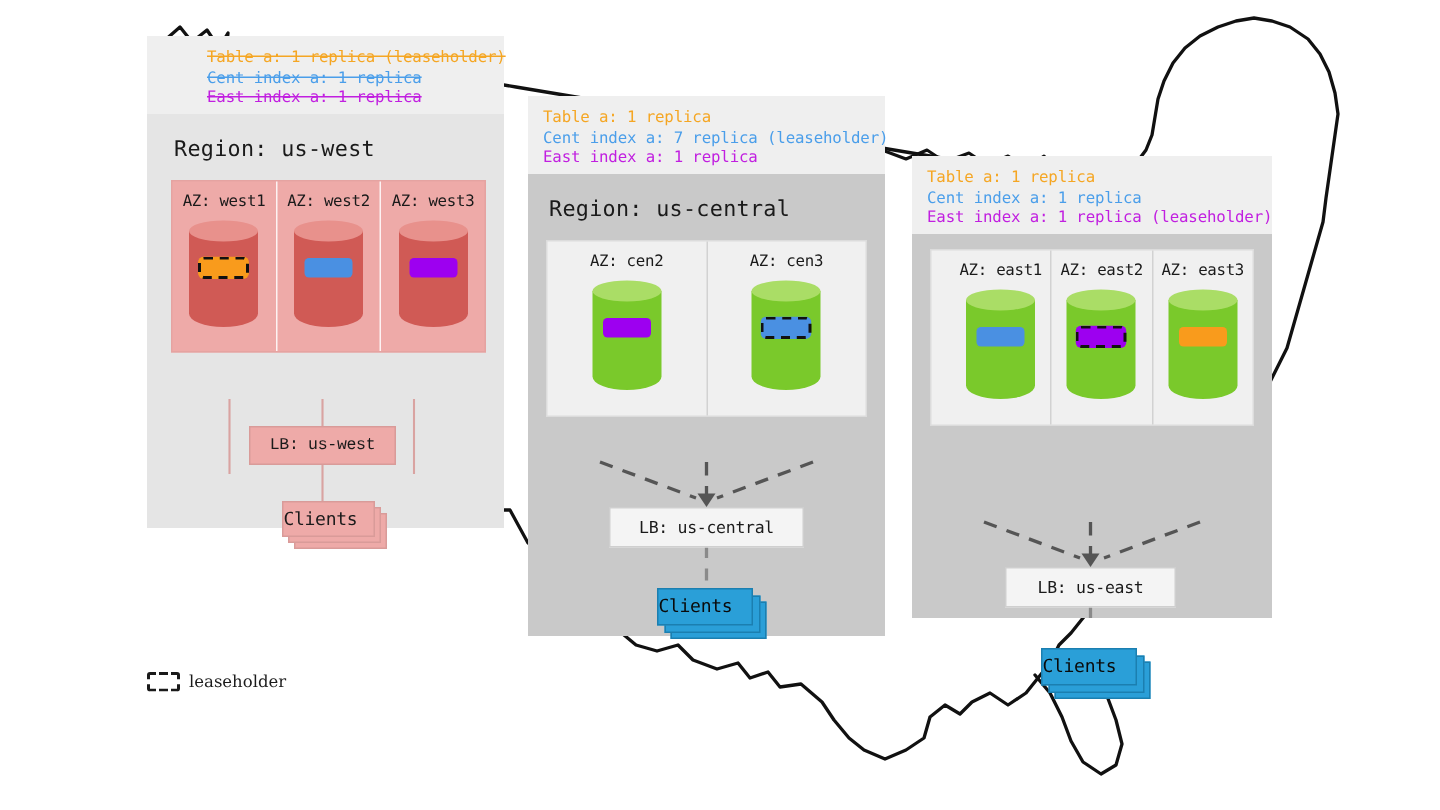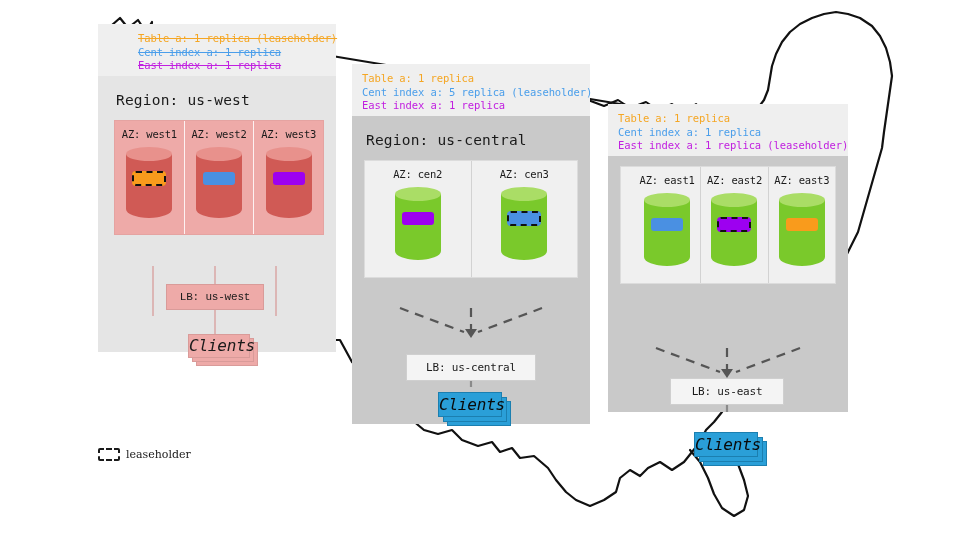--- a/index.html
+++ b/index.html
@@ -72,24 +72,23 @@
     white-space:nowrap;
     letter-spacing:-0.2px;
   }
   .lb.down{background:#eeaaa8;border:1px solid #d99b99;}
   .lb.up{background:#f4f4f4;border:1px solid #cfcfcf;}
 
   .clients-wrap{position:absolute;}
   .clients-card{
     position:absolute;
     box-sizing:border-box;
-    font-size:16px;
-    text-align:right;
+    font-size:12px;
+    text-align:left;
     letter-spacing:-0.2px;
-    font-style:italic;
   }
   .clients-card.down{background:#eeaaa8;border:1px solid #d99b99;color:#1a1a1a;}
   .clients-card.up{background:#2a9fd8;border:1px solid #1b7fb0;color:#0a0a0a;}
 
   .connectors{position:absolute;left:0;top:0;pointer-events:none;}
 
   .leaseholder-legend{
     position:absolute;
     left:98px;top:448px;
     display:flex;align-items:center;gap:6px;
@@ -192,21 +191,21 @@
       <div class="clients-card down" style="left:8px;top:8px;width:62px;height:24px;"></div>
       <div class="clients-card down" style="left:4px;top:4px;width:62px;height:24px;"></div>
       <div class="clients-card down" style="left:0px;top:0px;width:62px;height:24px;line-height:22px;">Clients</div>
     </div>
   </div>
 </div>
 
 <div class="region" id="region-us-central" style="left:352px;top:64px;width:238px;">
   <div class="legend-box" style="height:52px;">
     <div class="legend-line" style="color:#f5a623;">Table a: 1 replica</div>
-    <div class="legend-line" style="color:#4a9eea;">Cent index a: 5 replica (leaseholder)</div>
+    <div class="legend-line" style="color:#4a9eea;">Cent index a: 7 replica (leaseholder)</div>
     <div class="legend-line" style="color:#c11fe0;">East index a: 1 replica</div>
   </div>
 
   <div class="region-body up" style="height:308px;position:relative;">
     <div class="region-title">Region: us-central</div>
 
     <div class="az-row up" style="height:118px;">
       <div class="az">
         <div class="az-label">AZ: cen2</div>
         <div class="cyl" style="width:46px;height:80px;">
@@ -226,21 +225,21 @@
     </div>
 
     <svg class="connectors" width="238" height="308" style="left:0;top:0;">
       <line x1="48" y1="192" x2="112" y2="216" stroke="#555555" stroke-width="2.2" stroke-dasharray="9,7"></line>
       <line x1="119" y1="192" x2="119" y2="214" stroke="#555555" stroke-width="2.2" stroke-dasharray="9,7"></line>
       <line x1="190" y1="192" x2="126" y2="216" stroke="#555555" stroke-width="2.2" stroke-dasharray="9,7"></line>
       <path d="M113,213 L119,222 L125,213 Z" fill="#555555"></path>
       <line x1="119" y1="248" x2="119" y2="280" stroke="#8a8a8a" stroke-width="2.2" stroke-dasharray="8,7"></line>
     </svg>
 
-    <div class="lb up" style="left:54px;top:238px;width:130px;">LB: us-central</div>
+    <div class="lb up" style="left:54px;top:222px;width:130px;">LB: us-central</div>
 
     <div class="clients-wrap" style="left:86px;top:276px;width:74px;height:36px;">
       <div class="clients-card up" style="left:9px;top:9px;width:64px;height:25px;"></div>
       <div class="clients-card up" style="left:5px;top:5px;width:64px;height:25px;"></div>
       <div class="clients-card up" style="left:0px;top:0px;width:64px;height:25px;line-height:23px;">Clients</div>
     </div>
   </div>
 </div>
 
 <div class="region" id="region-us-east" style="left:608px;top:104px;width:240px;">

